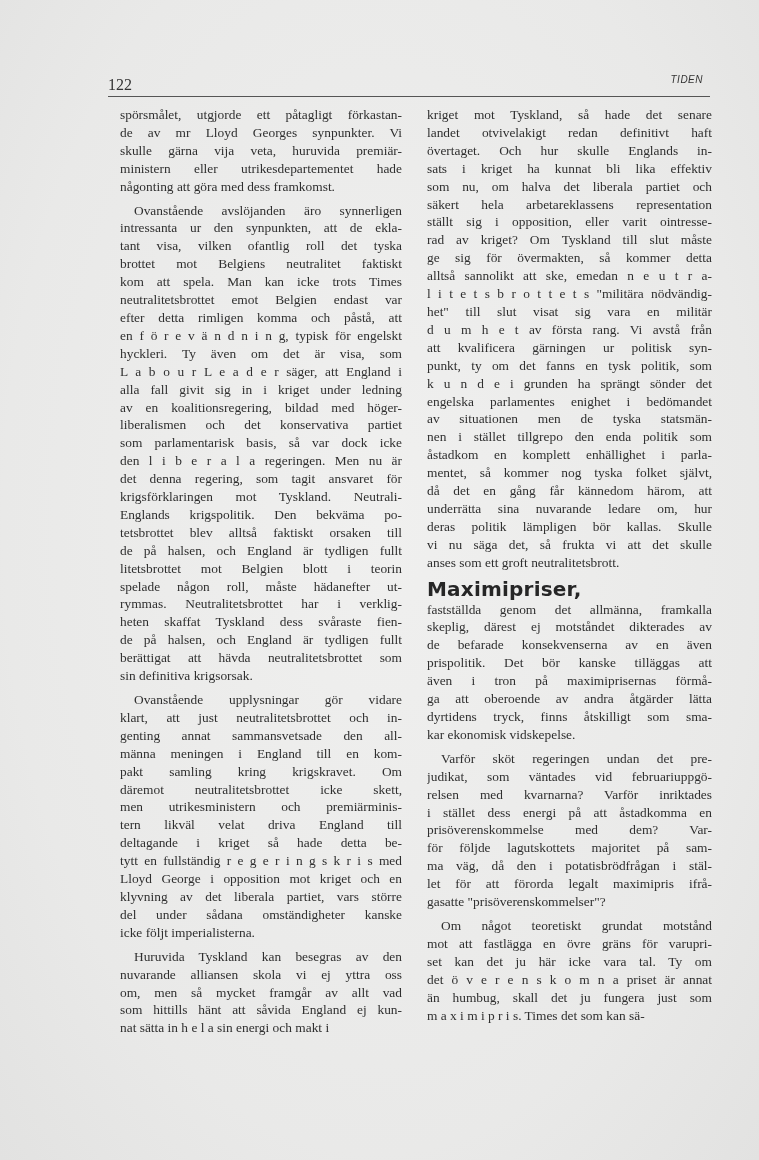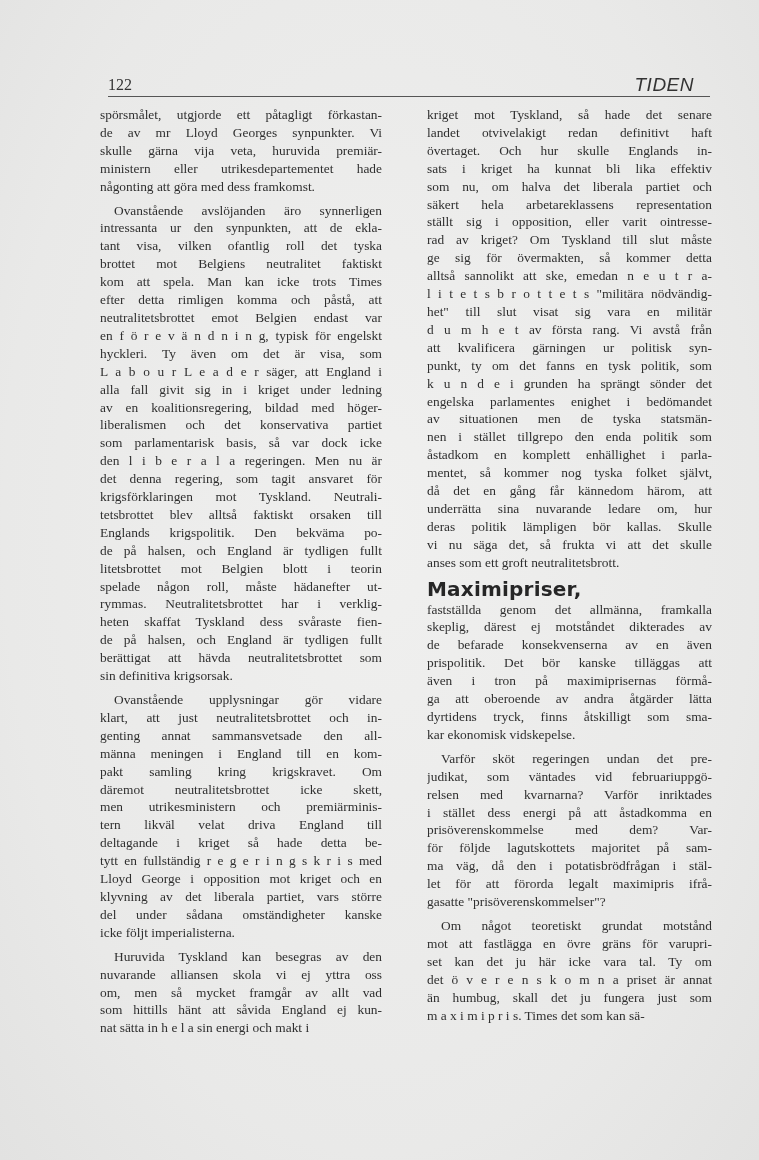--- a/index.html
+++ b/index.html
@@ -24,25 +24,25 @@
     .page-number {
       position: absolute;
       left: 108px;
       top: 76px;
       font-family: "Liberation Serif", "DejaVu Serif", serif;
       font-size: 16px;
       color: #333;
     }
     .running-head {
       position: absolute;
-      right: 65px;
+      right: 56px;
       top: 74px;
       font-family: "Liberation Sans", "DejaVu Sans", sans-serif;
       font-style: italic;
-      font-size: 19px;
+      font-size: 10px;
       letter-spacing: 0.5px;
       color: #333;
     }
     .header-rule {
       position: absolute;
       left: 108px;
       top: 96px;
       width: 602px;
       height: 1px;
       background: #555;
@@ -50,21 +50,21 @@
     .column {
       position: absolute;
       top: 106px;
       font-family: "Liberation Serif", "DejaVu Serif", serif;
       font-size: 13.4px;
       line-height: 17.9px;
       color: #2f2f2f;
       text-align: justify;
     }
     .col-left {
-      left: 100px;
+      left: 120px;
       width: 282px;
     }
     .col-right {
       left: 427px;
       width: 285px;
     }
     .para {
       margin: 0 0 6px 0;
       text-indent: 0;
     }
@@ -107,34 +107,34 @@
         <span class="line">skulle gärna vija veta, huruvida premiär-</span>
         <span class="line">ministern eller utrikesdepartementet hade</span>
         <span class="line last">någonting att göra med dess framkomst.</span>
       </div>
       <div class="para indent-para">
         <span class="line first-indent">Ovanstående avslöjanden äro synnerligen</span>
         <span class="line">intressanta ur den synpunkten, att de ekla-</span>
         <span class="line">tant visa, vilken ofantlig roll det tyska</span>
         <span class="line">brottet mot Belgiens neutralitet faktiskt</span>
         <span class="line">kom att spela. Man kan icke trots Times</span>
+        <span class="line">neutralitetsbrottet emot Belgien endast var</span>
         <span class="line">efter detta rimligen komma och påstå, att</span>
-        <span class="line">neutralitetsbrottet emot Belgien endast var</span>
         <span class="line">en  f ö r e v ä n d n i n g,  typisk för engelskt</span>
         <span class="line">hyckleri. Ty även om det är visa, som</span>
         <span class="line">L a b o u r   L e a d e r  säger, att England i</span>
         <span class="line">alla fall givit sig in i kriget under ledning</span>
         <span class="line">av en koalitionsregering, bildad med höger-</span>
         <span class="line">liberalismen och det konservativa partiet</span>
         <span class="line">som parlamentarisk basis, så var dock icke</span>
         <span class="line">den  l i b e r a l a  regeringen. Men nu är</span>
         <span class="line">det denna regering, som tagit ansvaret för</span>
         <span class="line">krigsförklaringen mot Tyskland. Neutrali-</span>
+        <span class="line">Englands krigspolitik. Den bekväma po-</span>
         <span class="line">tetsbrottet blev alltså faktiskt orsaken till</span>
-        <span class="line">Englands krigspolitik. Den bekväma po-</span>
         <span class="line">de på halsen, och England är tydligen fullt</span>
         <span class="line">litetsbrottet mot Belgien blott i teorin</span>
         <span class="line">spelade någon roll, måste hädanefter ut-</span>
         <span class="line">rymmas. Neutralitetsbrottet har i verklig-</span>
         <span class="line">heten skaffat Tyskland dess svåraste fien-</span>
         <span class="line">de på halsen, och England är tydligen fullt</span>
         <span class="line">berättigat att hävda neutralitetsbrottet som</span>
         <span class="line last">sin definitiva krigsorsak.</span>
       </div>
       <div class="para indent-para">

